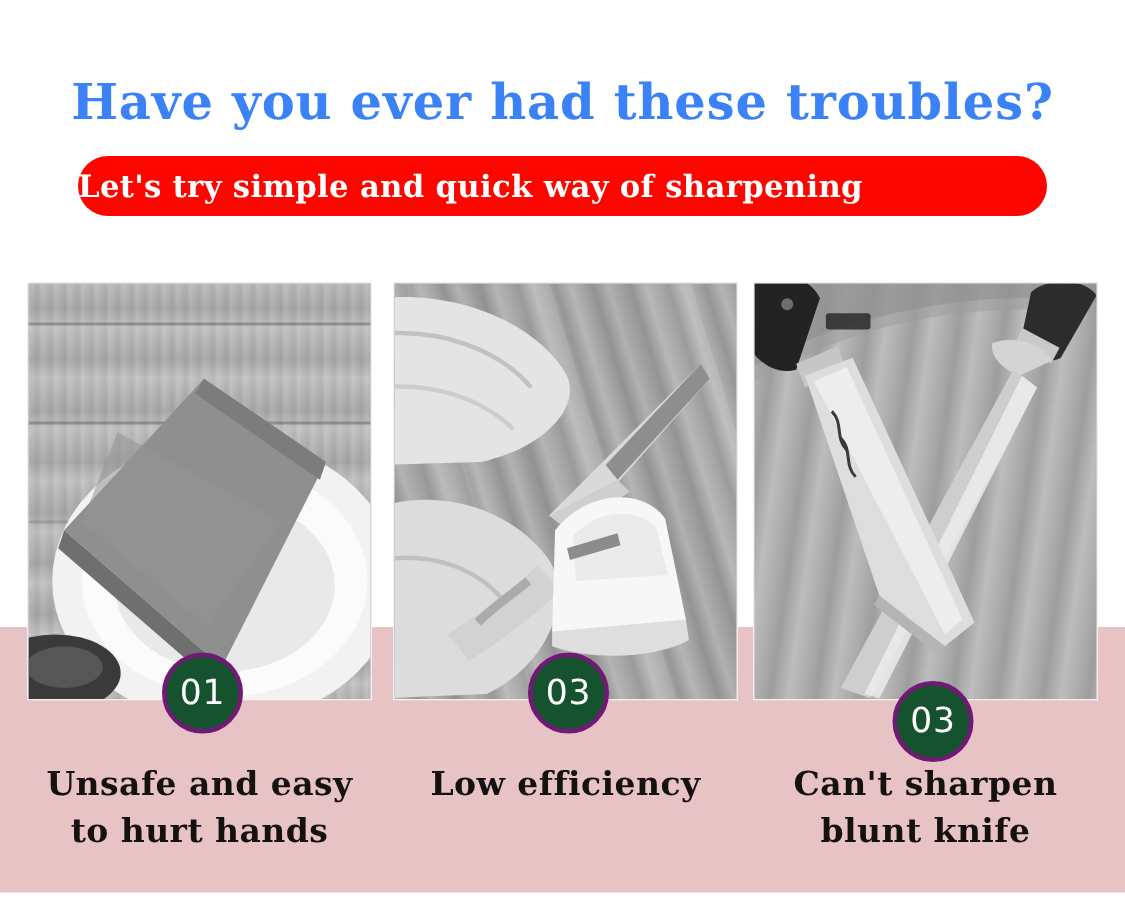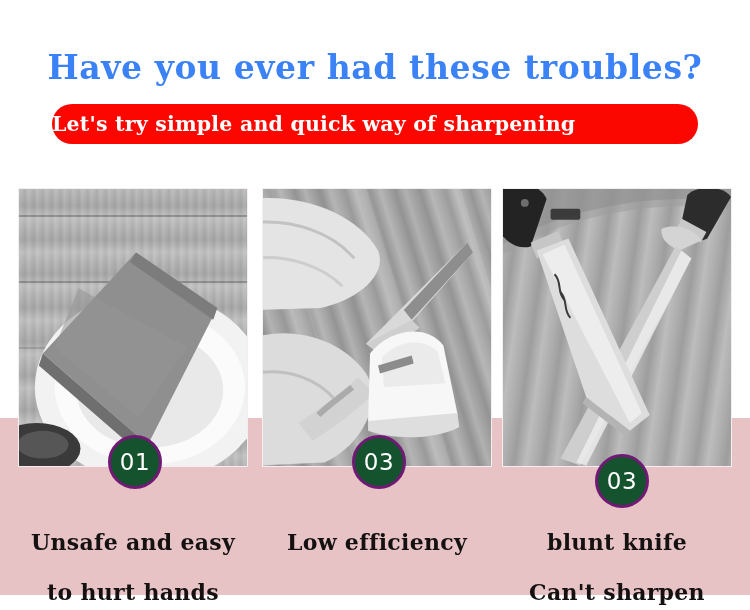--- a/index.html
+++ b/index.html
@@ -172,21 +172,21 @@
     font-family: "DejaVu Serif", serif;
     font-weight: bold;
     font-size: 22px;
     line-height: 31px;
     color: #151111;
     letter-spacing: 0.3px;
   }
   .caption.c1 { left: 8px; }
   .caption.c2 { left: 252px; text-align: center; }
   .caption.c3 { left: 492px; }
-  .caption .ln { display: block; margin-top: 19px; }
+  .caption .ln { display: block; }
 </style>
 </head>
 <body>
 
 <div id="page">
 
   <div class="headline">Have you ever had these troubles?</div>
 
   <div class="banner">
     <div class="banner-text">Let's try simple and quick way of sharpening</div>
@@ -296,17 +296,17 @@
 
   <div class="caption c1">
     <span class="ln">Unsafe and easy</span>
     <span class="ln">to hurt hands</span>
   </div>
   <div class="caption c2">
     <span class="ln">Low efficiency</span>
     <span class="ln"></span>
   </div>
   <div class="caption c3">
+    <span class="ln">Can't sharpen</span>
     <span class="ln">blunt knife</span>
-    <span class="ln">Can't sharpen</span>
   </div>
 
 </div>
 
 </body></html>

